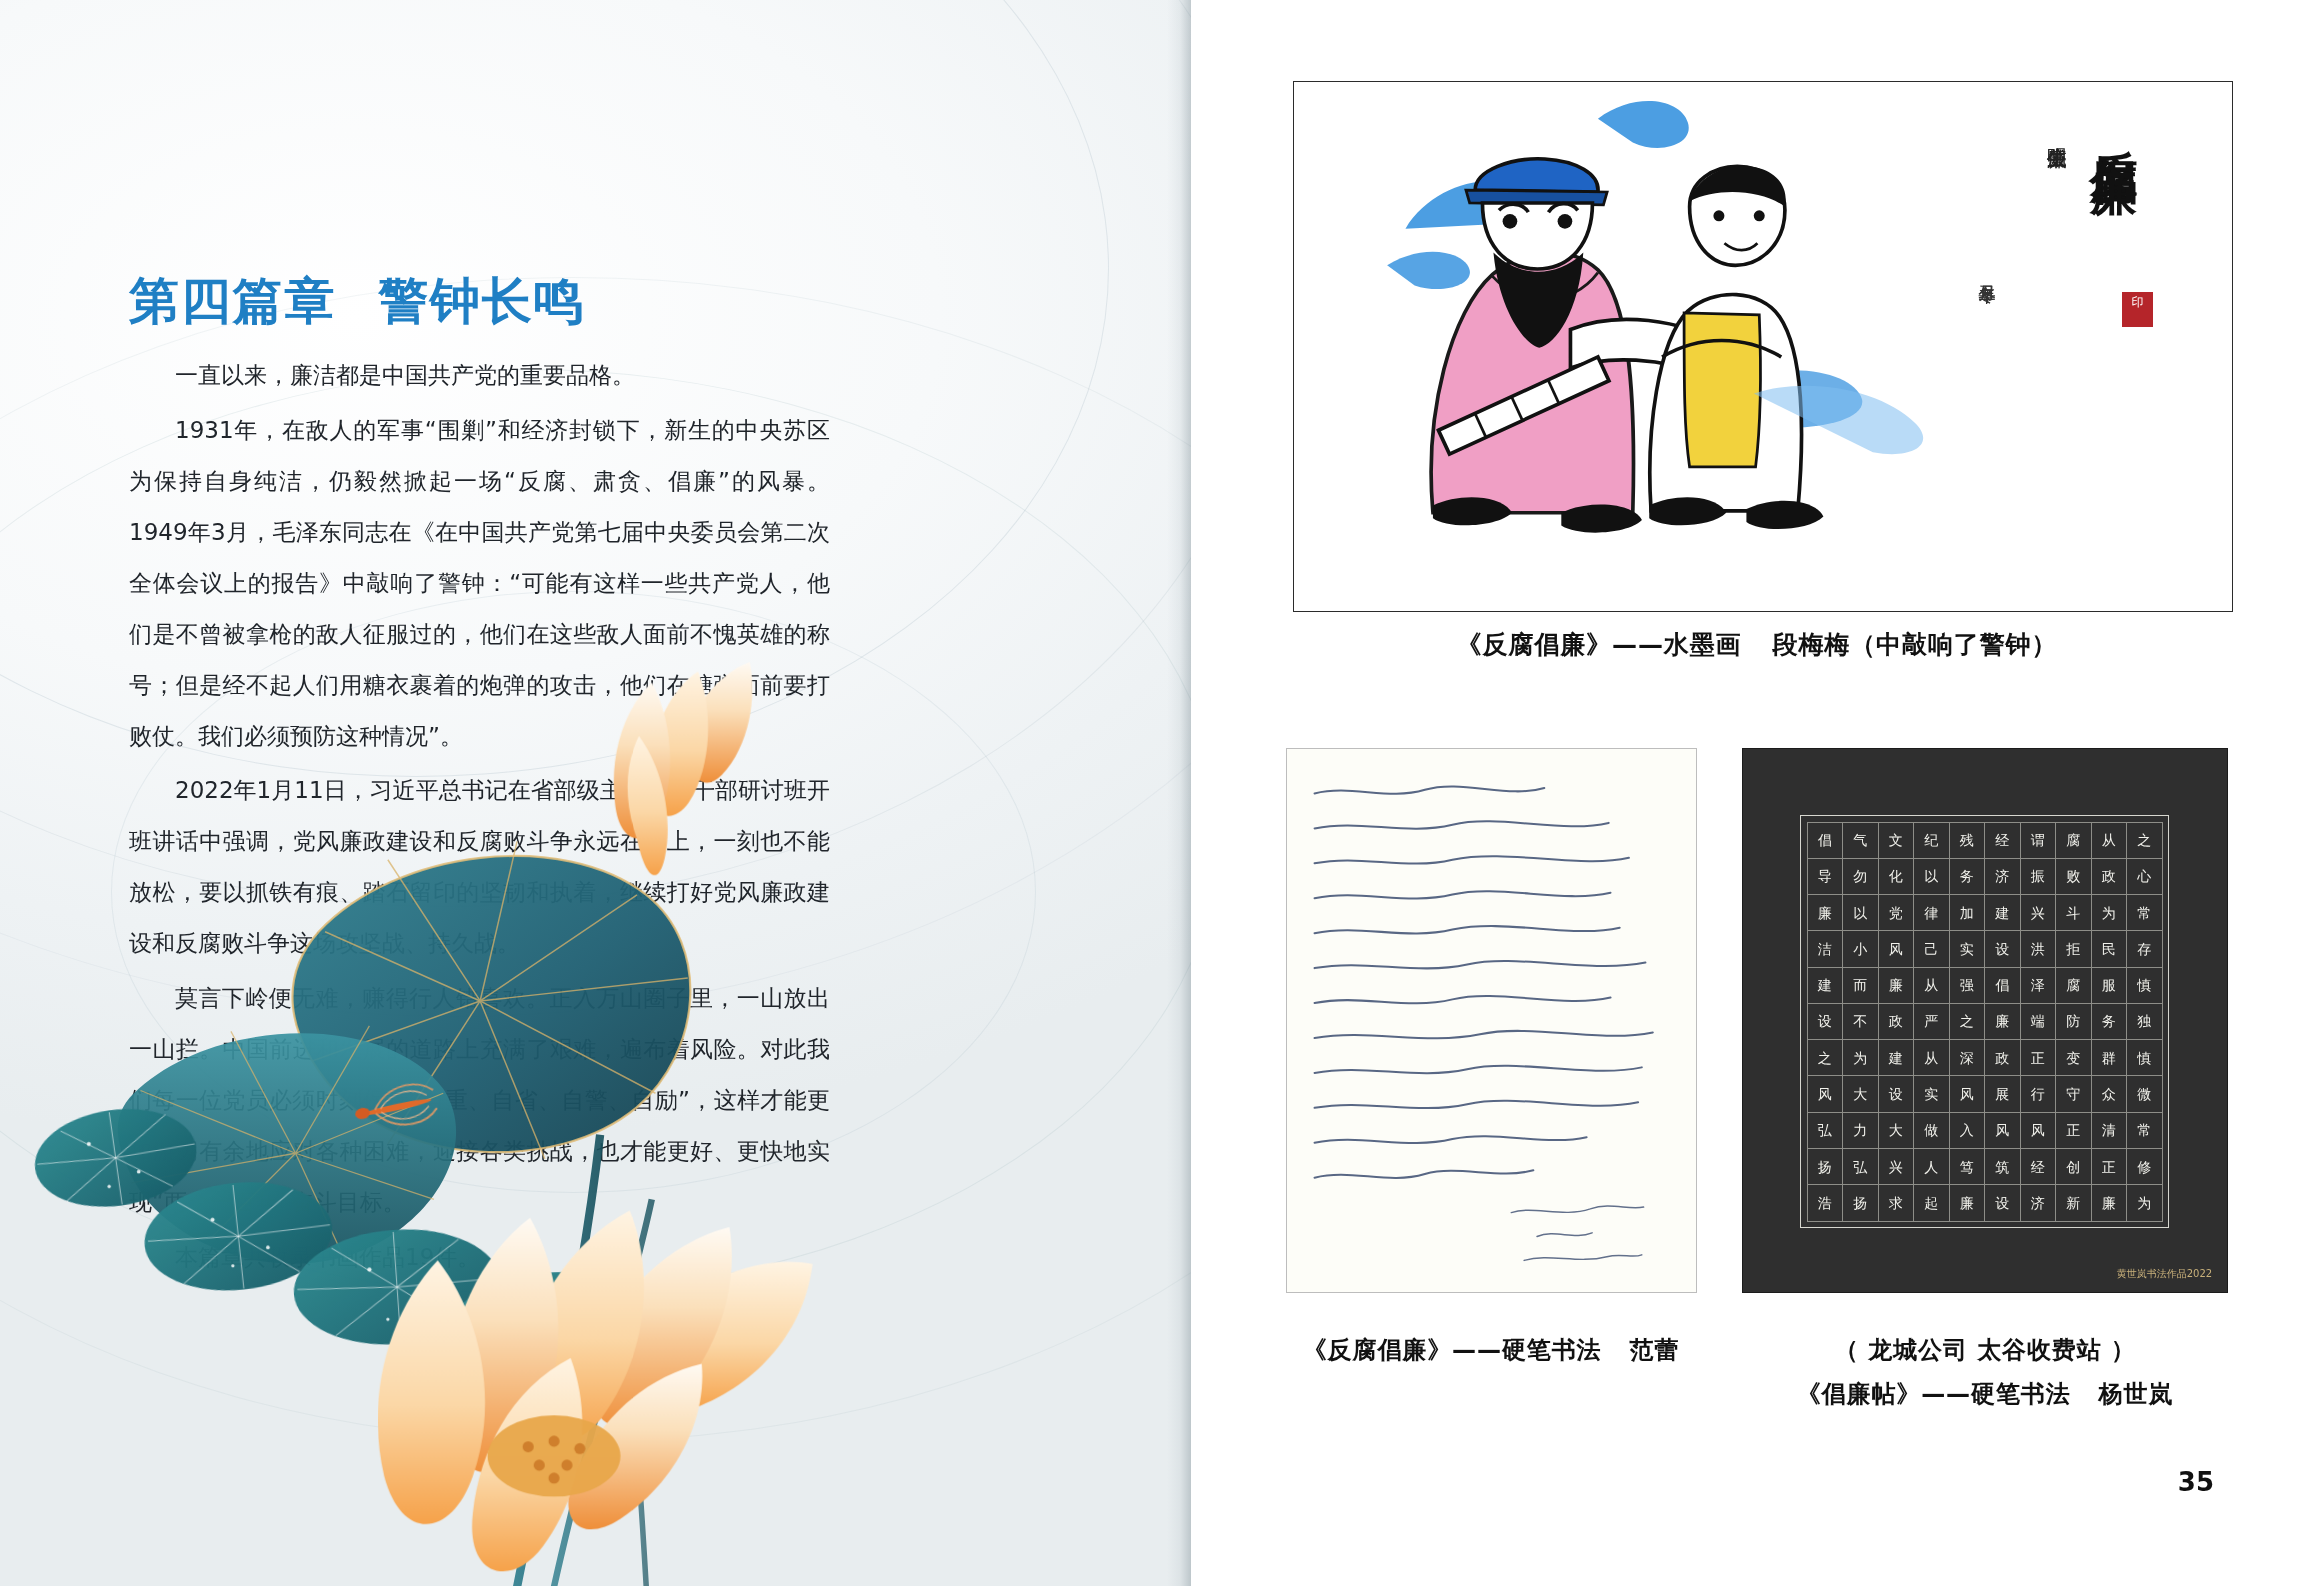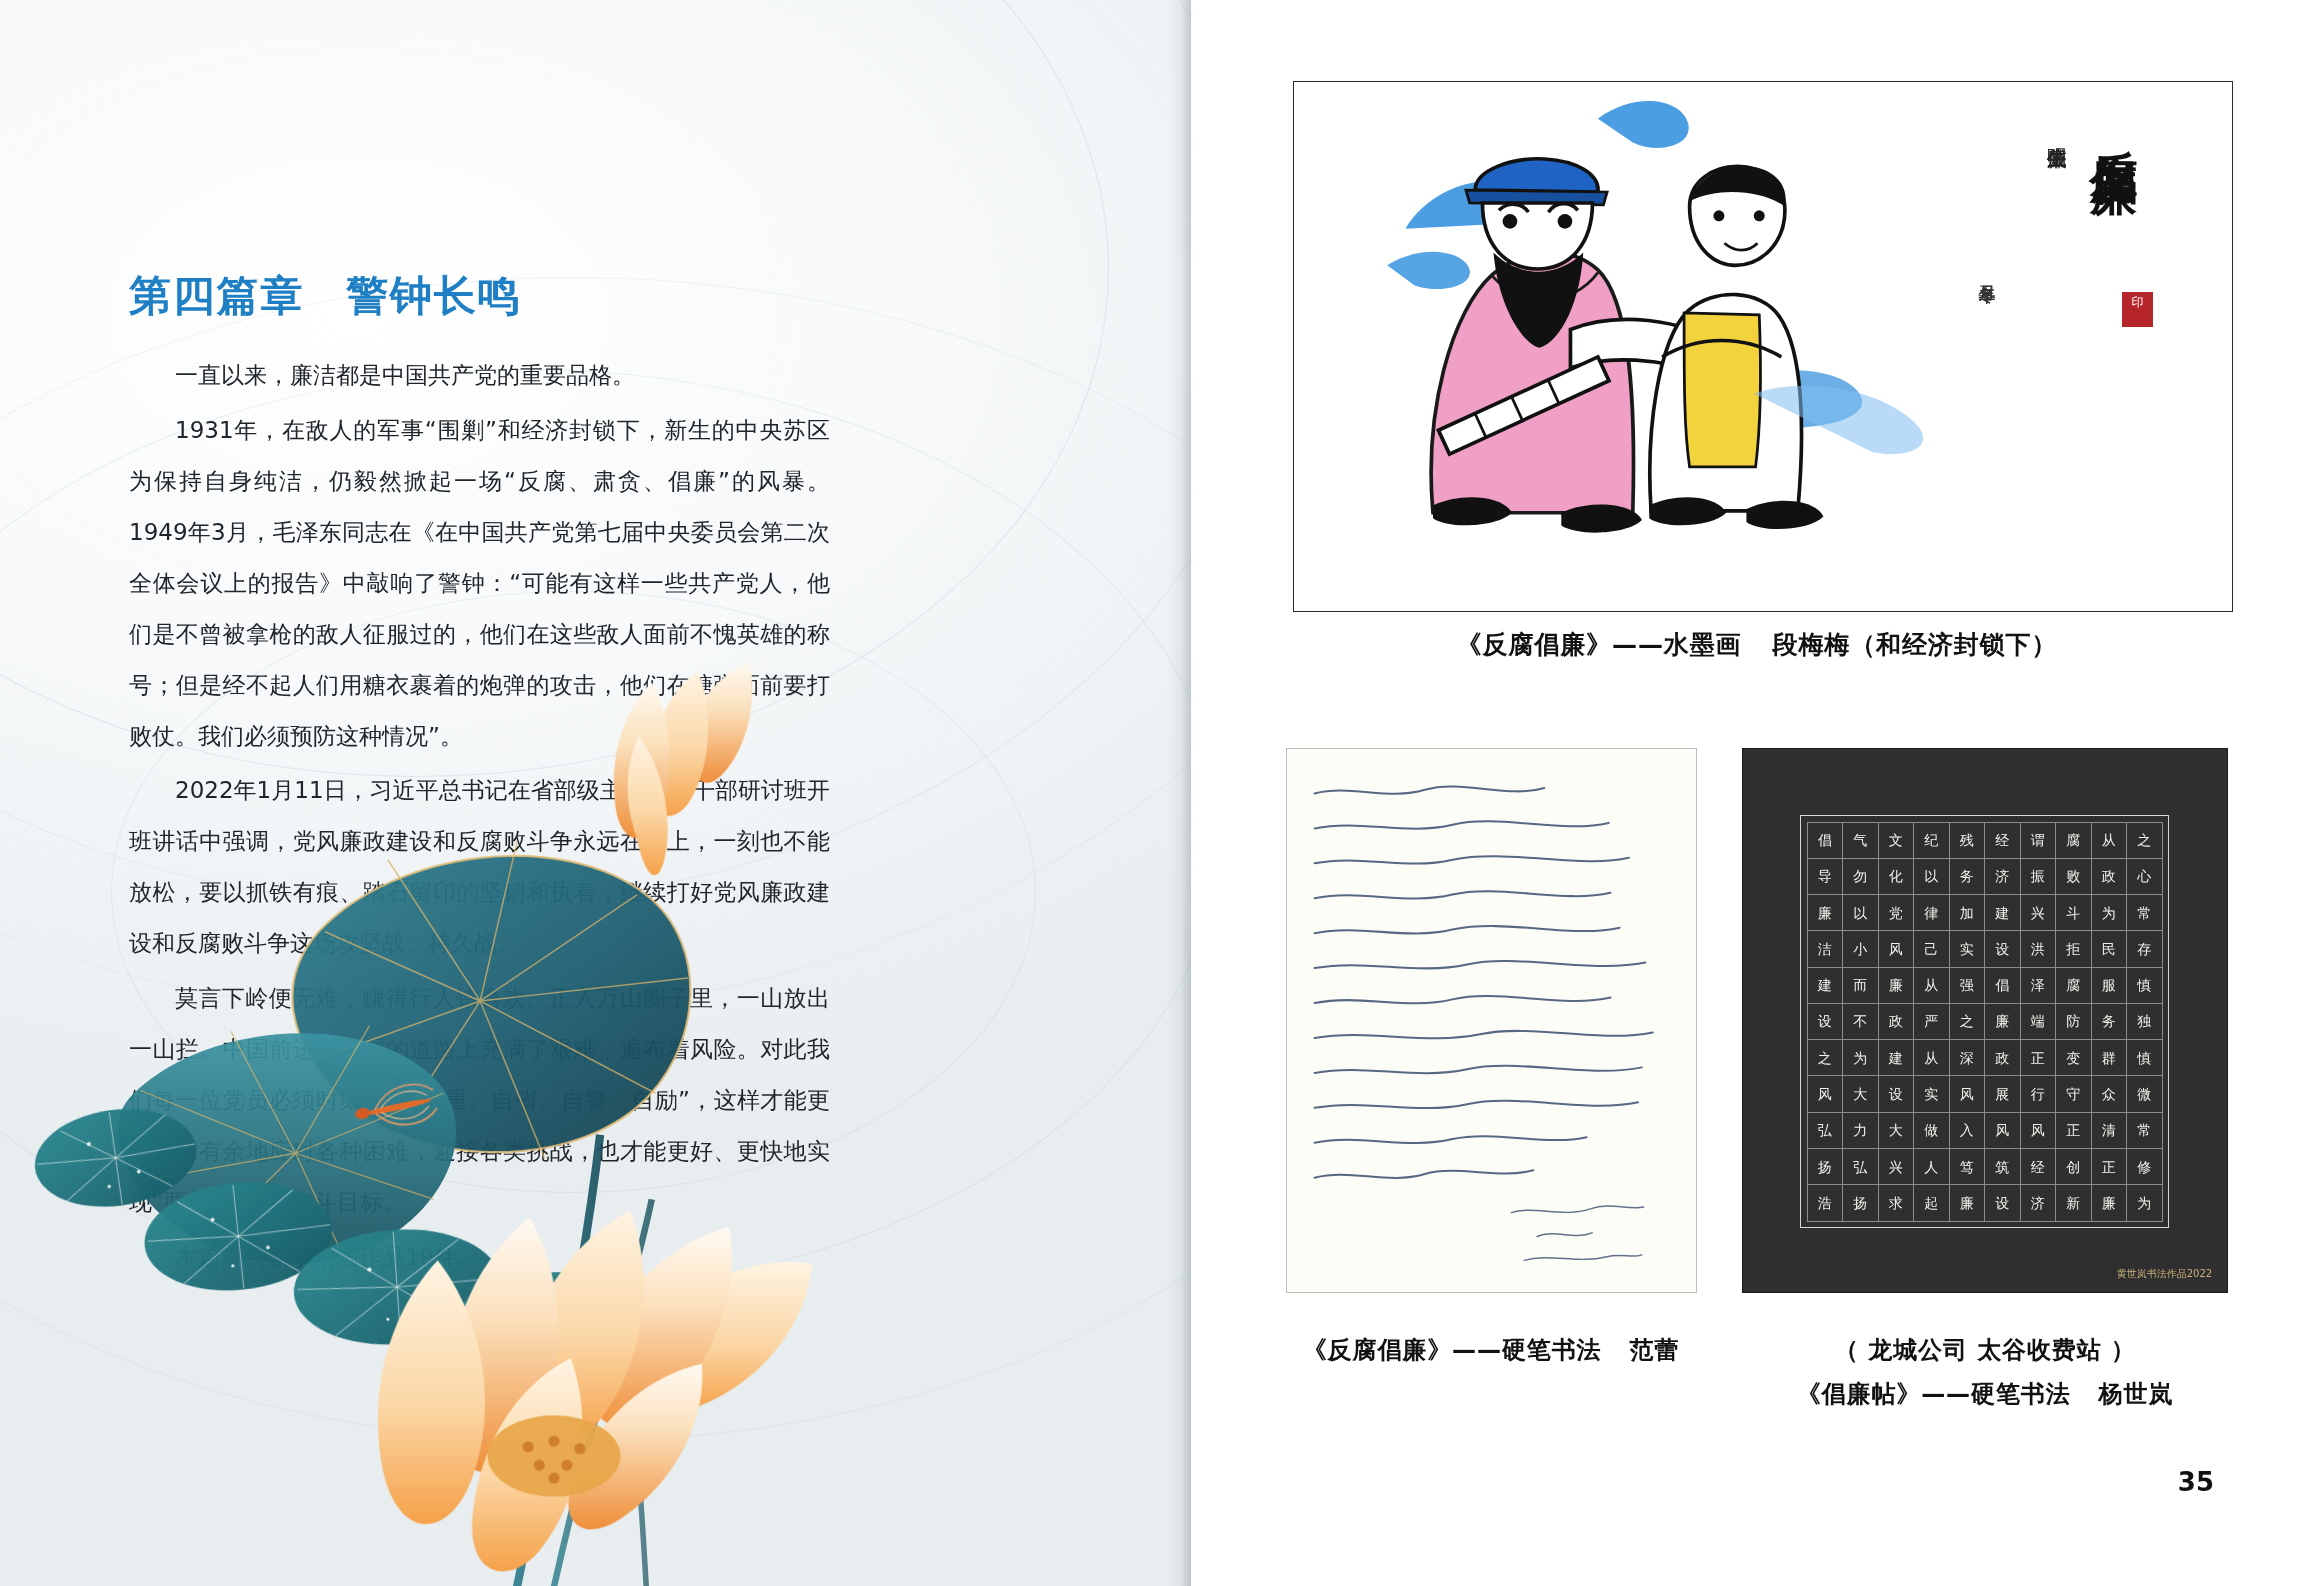--- a/index.html
+++ b/index.html
@@ -48,21 +48,21 @@
     position: absolute;
     right: 0; top: 0;
     width: 24px; height: 100%;
     background: linear-gradient(to right, rgba(0,0,0,0) 0%, rgba(120,140,150,0.10) 55%, rgba(90,110,120,0.30) 100%);
   }
 
   .chapter-title {
     position: absolute;
     left: 129px;
     top: 268px;
-    font-size: 42px;
+    font-size: 50px;
     font-weight: bold;
     color: #1f7fc4;
     letter-spacing: 1.8px;
     font-family: "DejaVu Sans", "Liberation Sans", sans-serif;
     white-space: nowrap;
   }
   .chapter-title .gap { display: inline-block; width: 42px; }
 
   .body-text {
     position: absolute;
@@ -511,21 +511,21 @@
       
       <div class="ink-calli">
         <span class="small">公生明廉生威</span>
         <span class="big">反腐倡廉</span>
       </div>
       <div style="position:absolute; right:233px; top:190px; writing-mode:vertical-rl; font-size:17.5px; color:#333; font-family:'DejaVu Serif','Liberation Serif',serif;">辛丑年冬月</div>
       <div class="seal">印</div>
     </div>
 
     <div class="ink-caption">
-      <span>《反腐倡廉》——水墨画</span><span class="sp"></span><span>段梅梅（和经济封锁下）</span>
+      <span>《反腐倡廉》——水墨画</span><span class="sp"></span><span>段梅梅（中敲响了警钟）</span>
     </div>
 
     <div class="bottom-row">
 
       <div class="panel left">
         <div class="pen-frame">
           <svg viewBox="0 0 445 590" width="409" height="543">
             <g stroke="#3c4d70" stroke-width="2.2" fill="none" opacity=".85" stroke-linecap="round">
               <path d="M30 48 C 70 38, 110 56, 150 44 C 190 32, 240 54, 280 42"></path>
               <path d="M30 86 C 80 76, 130 94, 180 82 C 230 70, 300 92, 350 80"></path>

